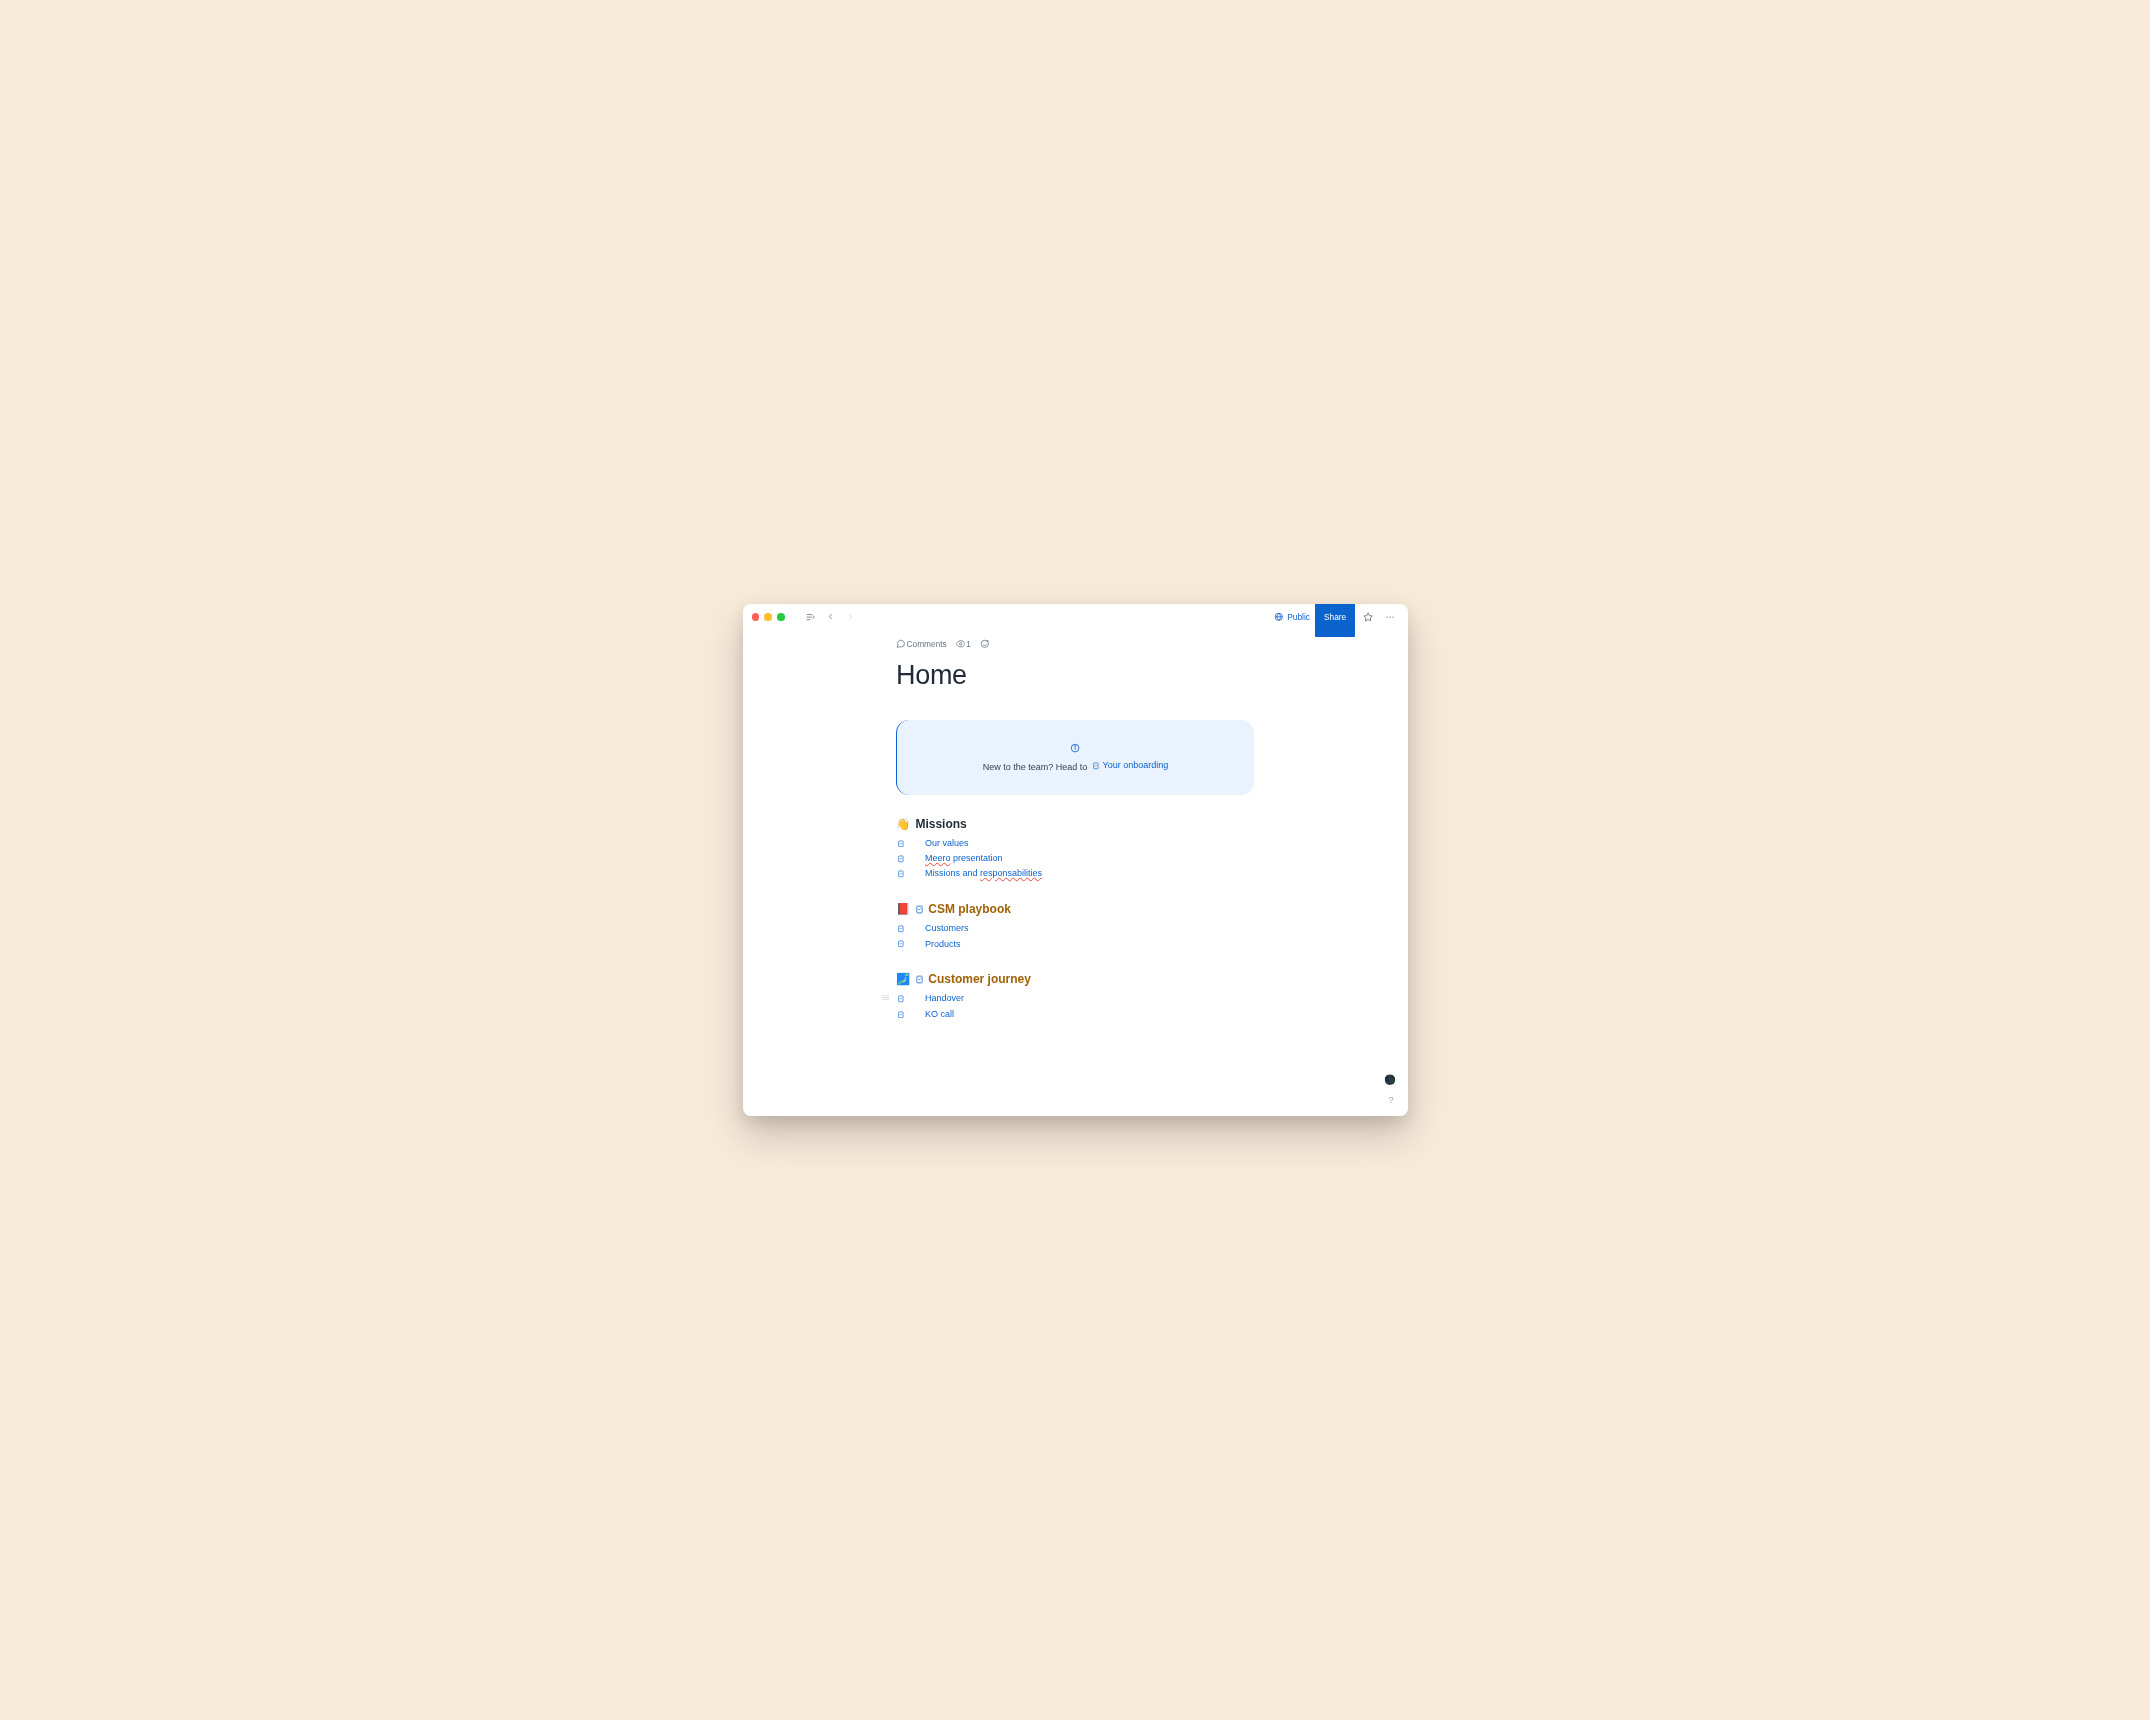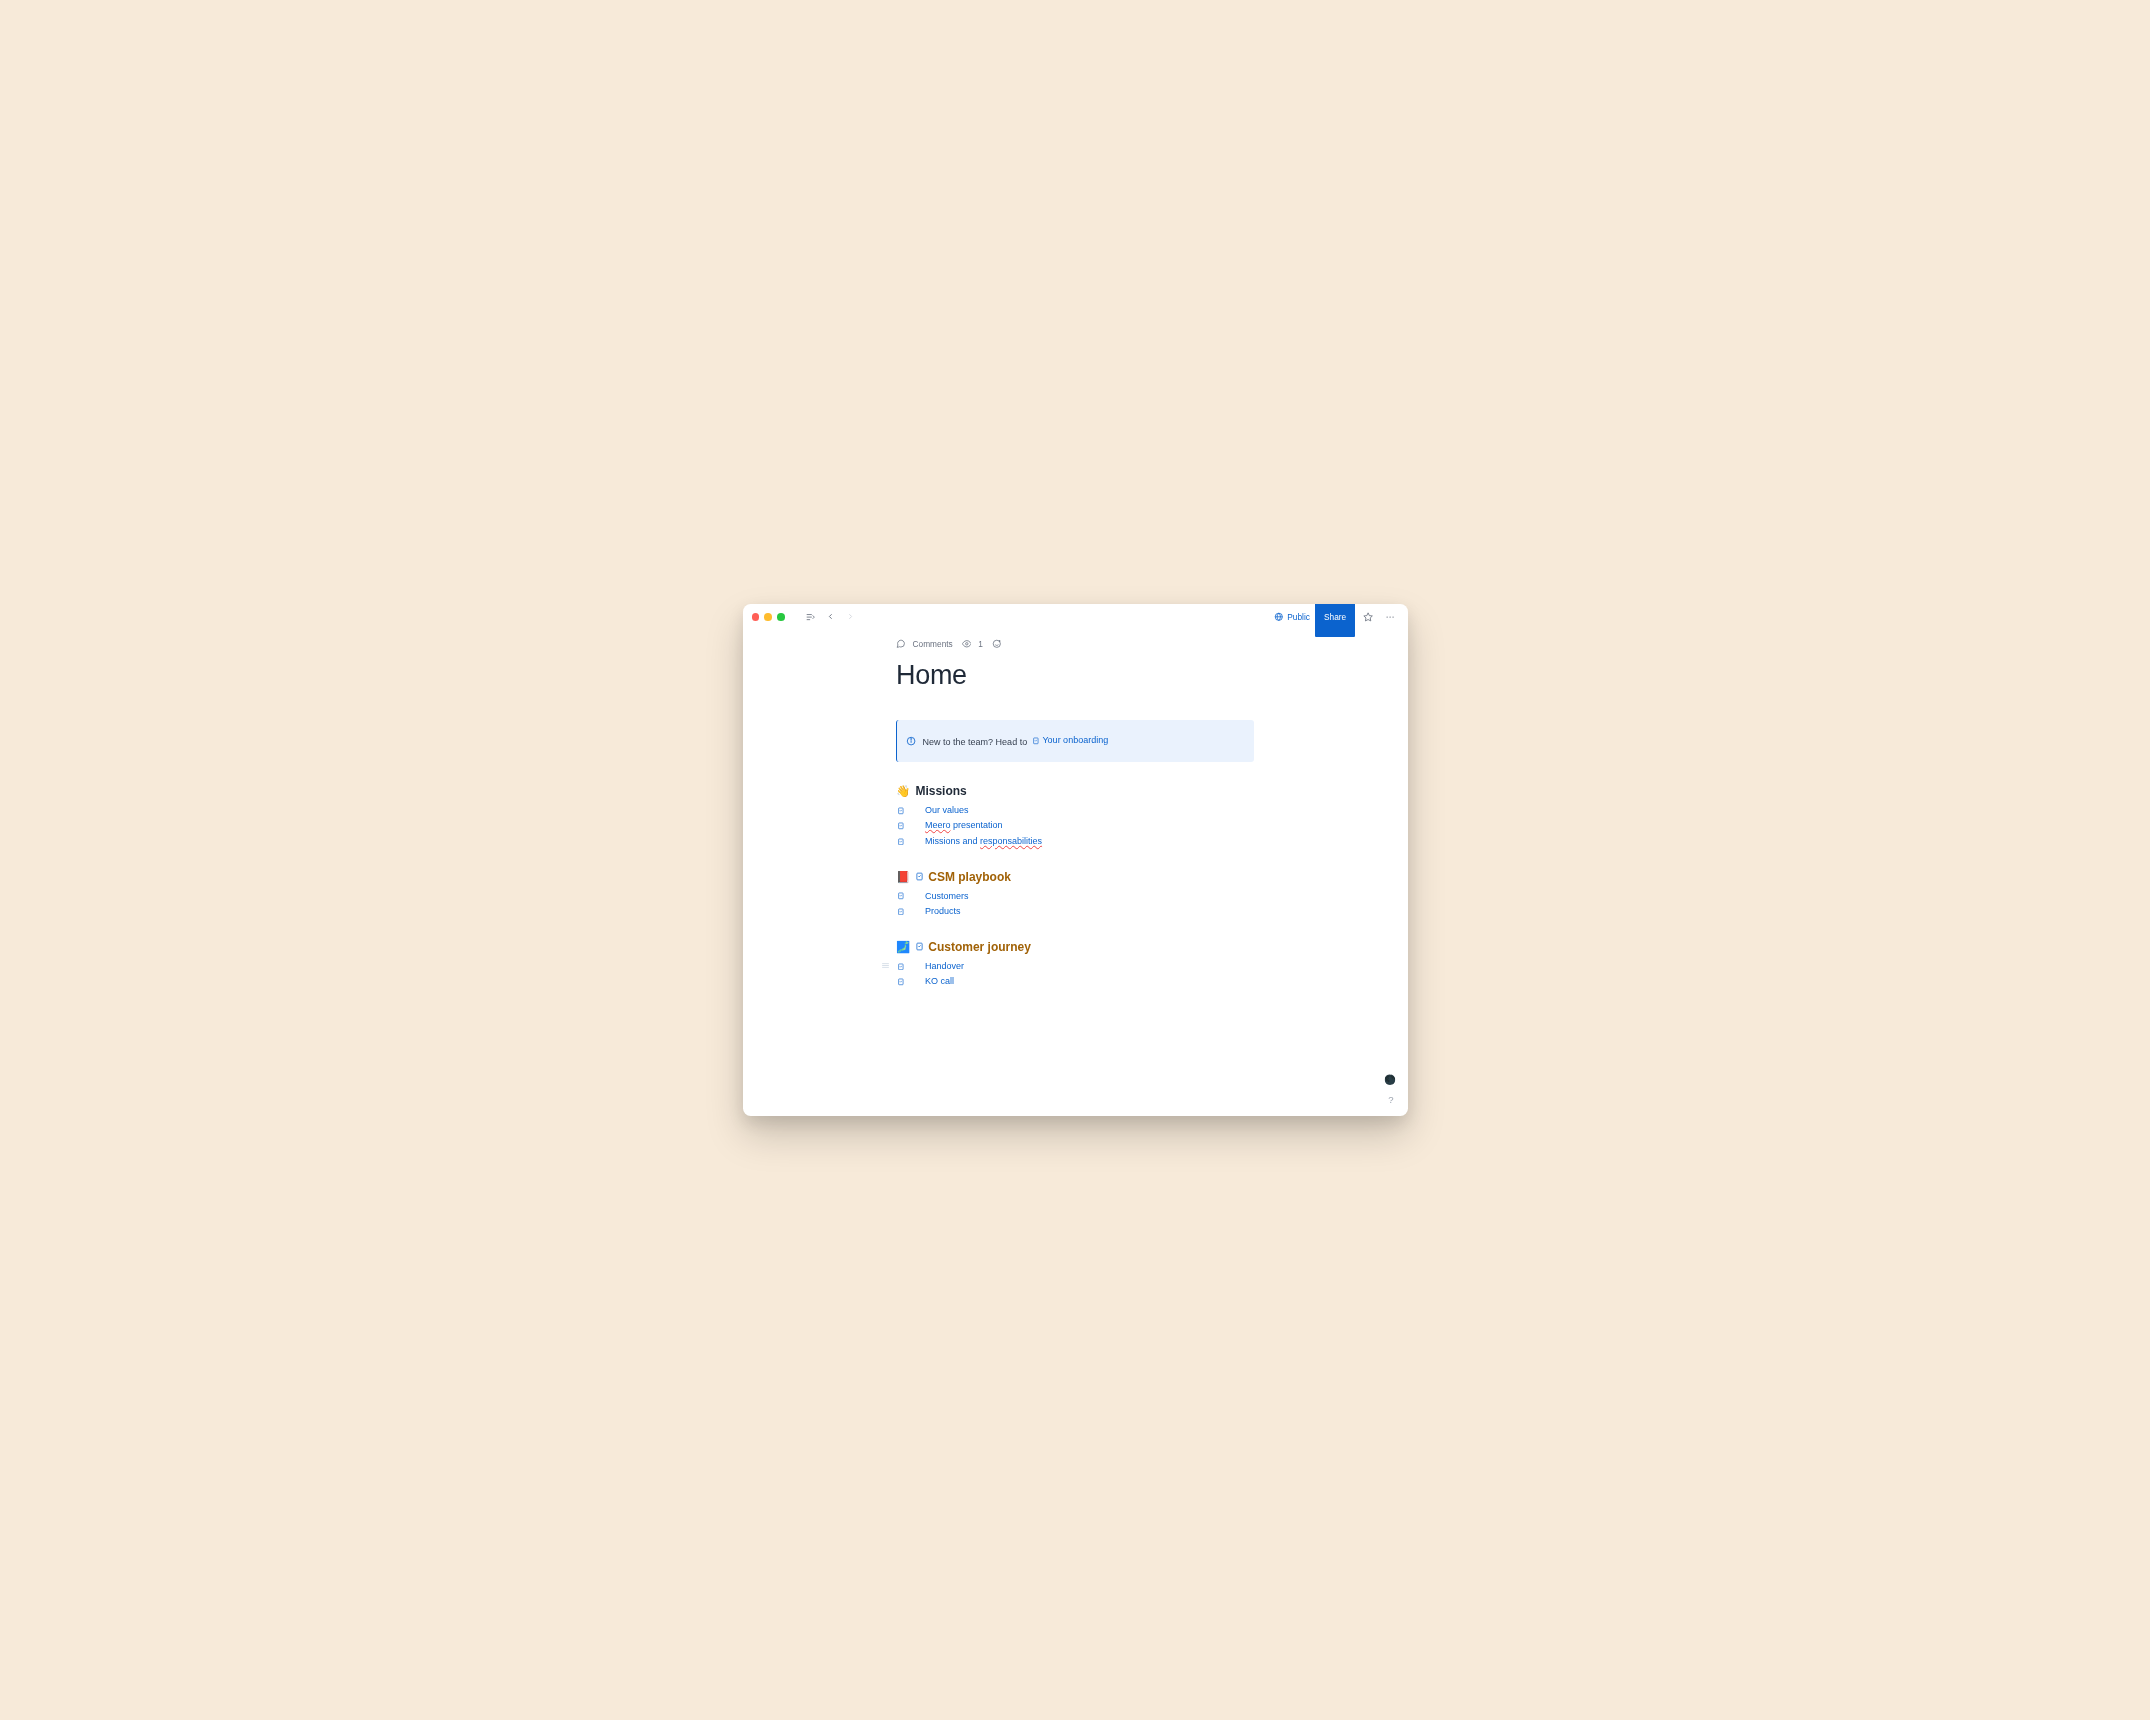--- a/index.html
+++ b/index.html
@@ -62,33 +62,34 @@
   }
   .content {
     max-width: 358px;
     margin: 0 auto;
     padding: 9px 0 38px 0;
   }
   .meta-row {
     display: flex; align-items: center; gap: 9px;
     color: #6b7280; font-size: 8.3px; margin-bottom: 11.5px;
   }
-  .meta-item { display: flex; align-items: center; gap: 7px; cursor: pointer; }
+  .meta-item { display: flex; align-items: center; gap: 1px; cursor: pointer; }
   h1.page-title {
     font-size: 27px; font-weight: 400; color: #1f2937;
     margin-bottom: 29px; letter-spacing: -0.3px;
   }
   .callout {
     background: #eaf2fd;
     border-left: 1.9px solid #0b63ce;
-    border-radius: 3px;
-    padding: 15px 9px;
+    border-radius: 13px;
+    padding: 23px 9px;
     display: flex; align-items: center; gap: 6.4px;
     font-size: 9px; color: #374151;
     margin-bottom: 22px;
+    flex-direction: column;
   }
   .callout .info-icon { color: #0b63ce; flex-shrink: 0; }
   .callout .inline-link { color: #0b63ce; display: inline-flex; align-items: flex-end; gap: 2.6px; cursor: pointer; }
   .section { margin-bottom: 20.5px; }
   .section-heading {
     font-size: 12px; font-weight: 700; color: #1f2937;
     display: flex; align-items: center; gap: 5.1px; margin-bottom: 5.1px;
   }
   .section-heading.linked .heading-text { color: #a16207; text-align: center; }
   .heading-text { display: inline-flex; align-items: center; gap: 3.8px; }

